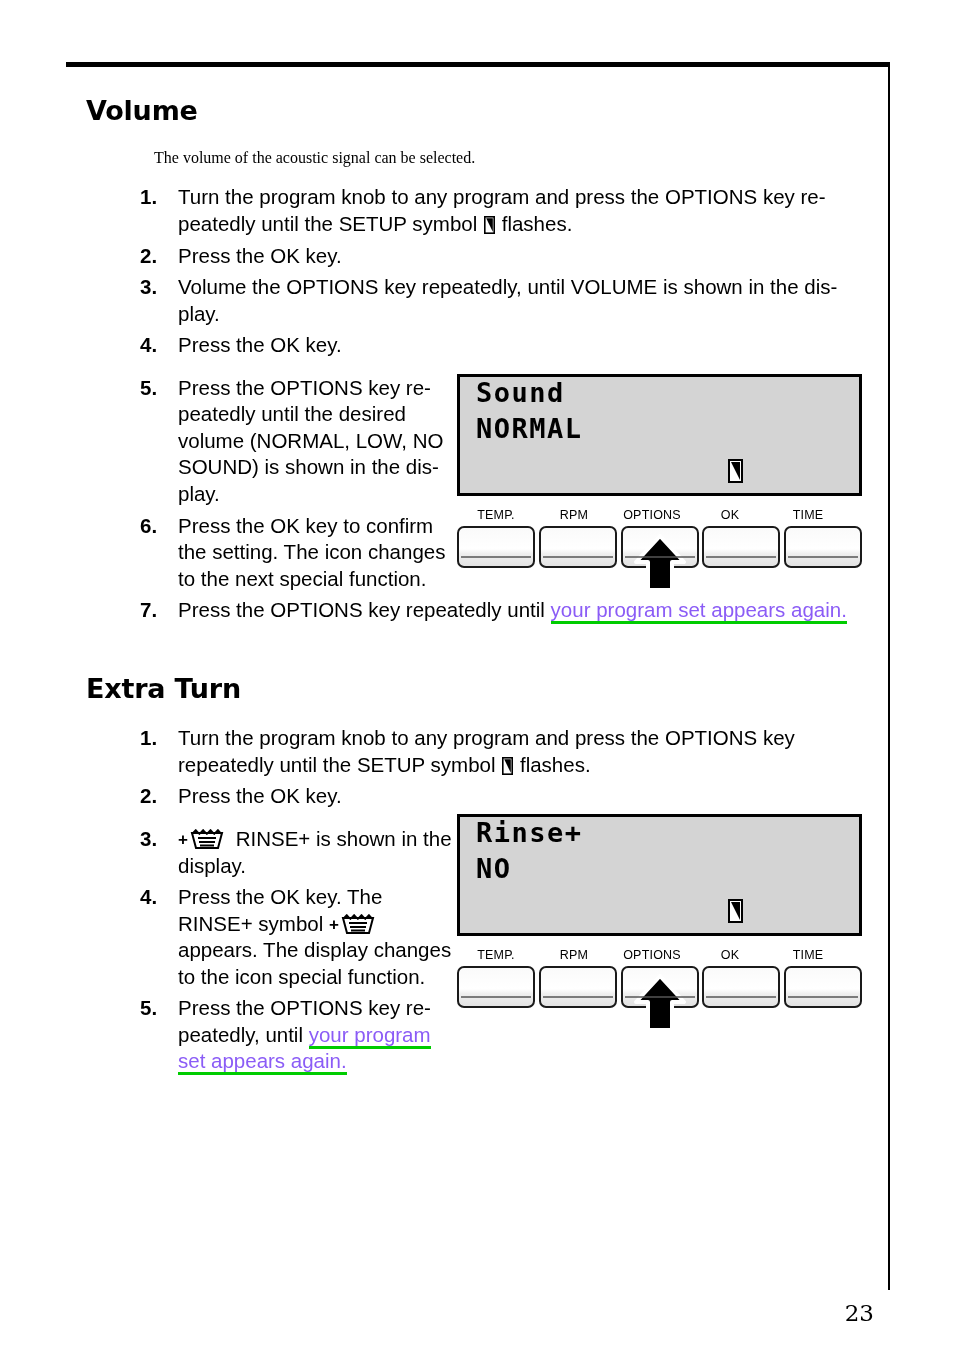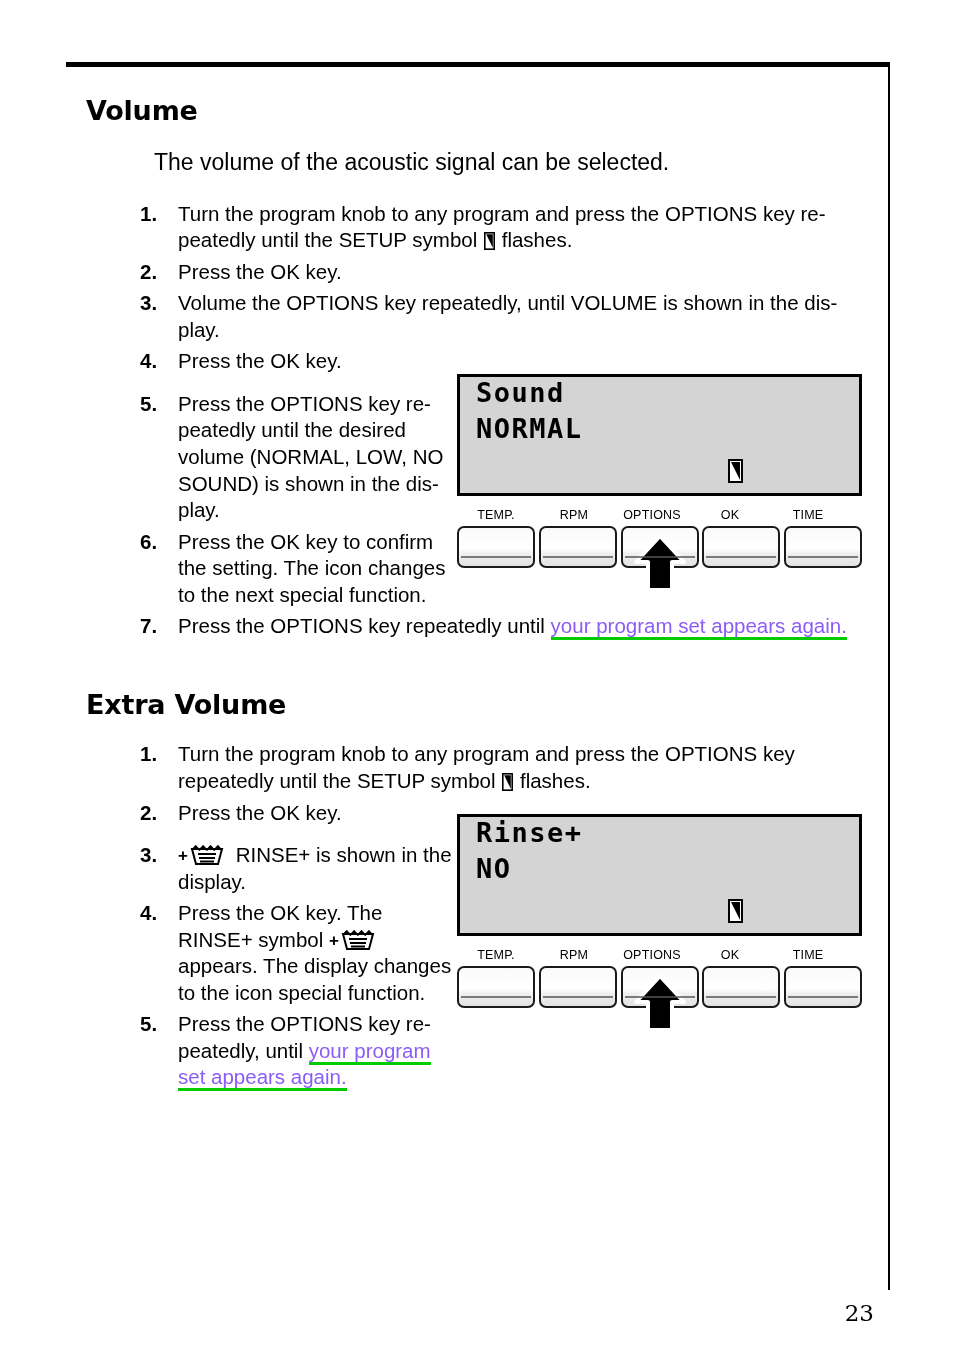--- a/index.html
+++ b/index.html
@@ -41,24 +41,25 @@
     font-family: "DejaVu Sans", sans-serif;
     font-size: 27px;
     font-weight: bold;
     letter-spacing: -0.2px;
     margin: 0;
     padding: 0;
     line-height: 1.1;
   }
 
   .intro {
-    font-size: 23px;
+    font-size: 16px;
     line-height: 1.30;
     margin-left: 68px;
     margin-top: 22px;
+    font-family: Liberation Serif, serif;
   }
 
   ol.steps {
     list-style: none;
     margin: 0;
     padding: 0;
     margin-left: 68px;
   }
   ol.steps > li {
     position: relative;
@@ -263,21 +264,21 @@
               <path d="M28 2 L52 28 L40 28 L40 56 L16 56 L16 28 L4 28 Z" fill="#000" stroke="#ffffff" stroke-width="4" stroke-linejoin="round"></path>
             </svg>
           </div>
         </div>
         <div class="key"></div>
         <div class="key"></div>
       </div>
     </div>
   </div>
 
-  <h1 class="section-title" style="margin-top:50px;">Extra Volume</h1>
+  <h1 class="section-title" style="margin-top:50px;">Extra Turn</h1>
 
   <ol class="steps" style="margin-top:22px;">
 
     <li>
       <span class="num">1.</span><span>Turn the program knob to any program and press the OPTIONS key repeatedly until the SETUP symbol </span><span class="setup-symbol"><svg width="11" height="18" viewBox="0 0 11 18">
             <rect x="0.8" y="0.8" width="9.4" height="16.4" fill="#fff" stroke="#000" stroke-width="1.6"></rect>
             <path d="M2.2 2.2 L8.8 2.2 L8.8 15.8 Z" fill="#000"></path>
           </svg></span><span> flashes.</span>
     </li>
 

